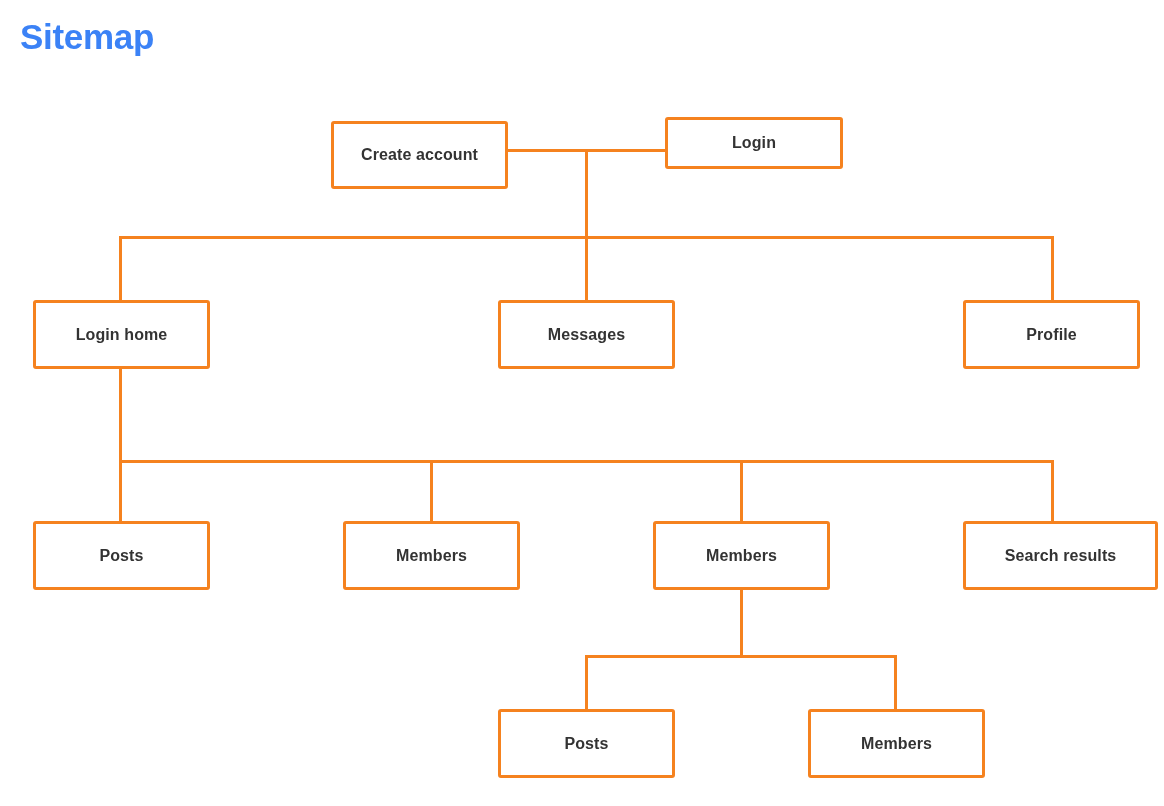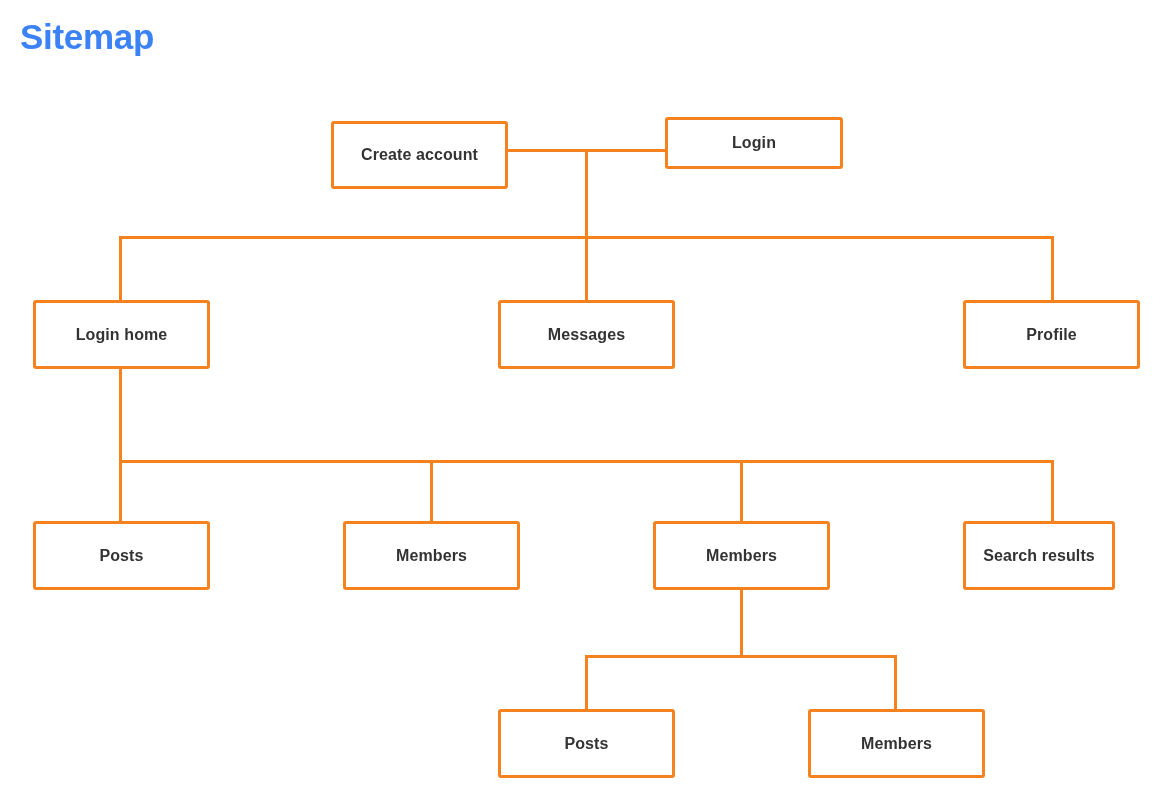--- a/index.html
+++ b/index.html
@@ -121,21 +121,21 @@
   </div>
 
   <div class="node-box" style="left:343px; top:521px; width:177px; height:69px;">
     <span class="node-label">Members</span>
   </div>
 
   <div class="node-box" style="left:653px; top:521px; width:177px; height:69px;">
     <span class="node-label">Members</span>
   </div>
 
-  <div class="node-box" style="left:963px; top:521px; width:152px; height:69px;">
+  <div class="node-box" style="left:963px; top:521px; width:195px; height:69px;">
     <span class="node-label">Search results</span>
   </div>
 
   <div class="node-box" style="left:498px; top:709px; width:177px; height:69px;">
     <span class="node-label">Posts</span>
   </div>
 
   <div class="node-box" style="left:808px; top:709px; width:177px; height:69px;">
     <span class="node-label">Members</span>
   </div>

